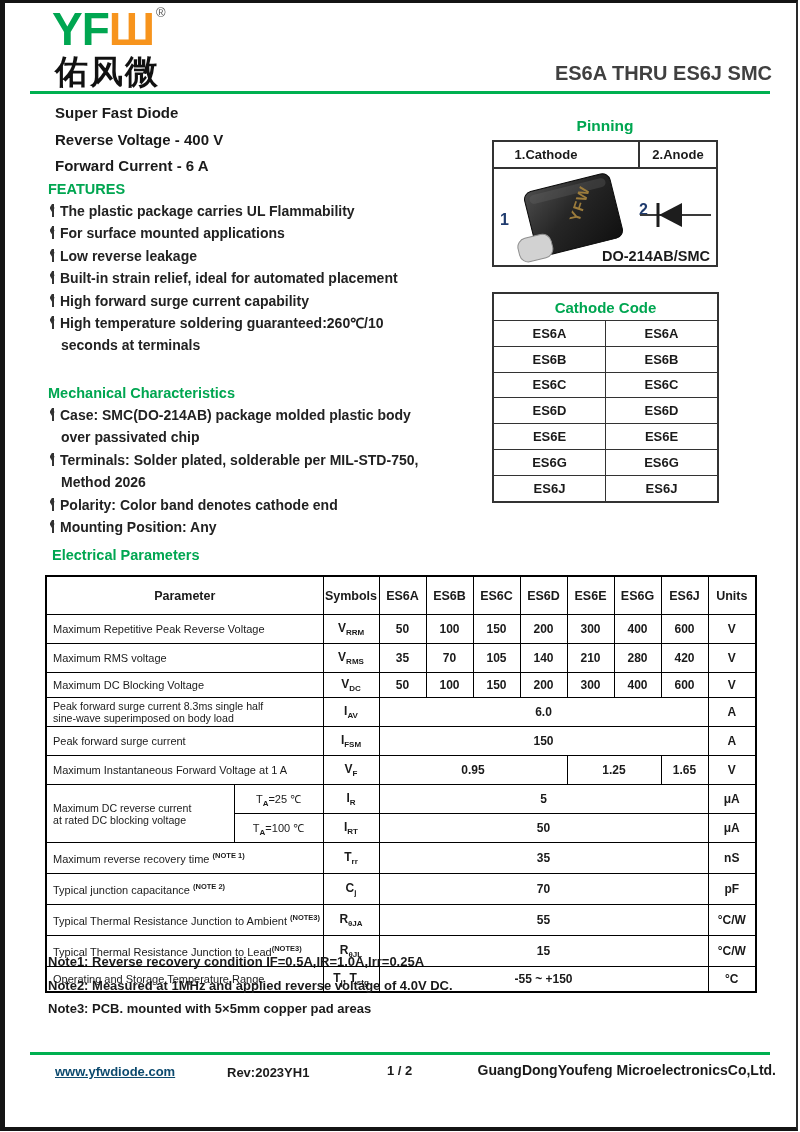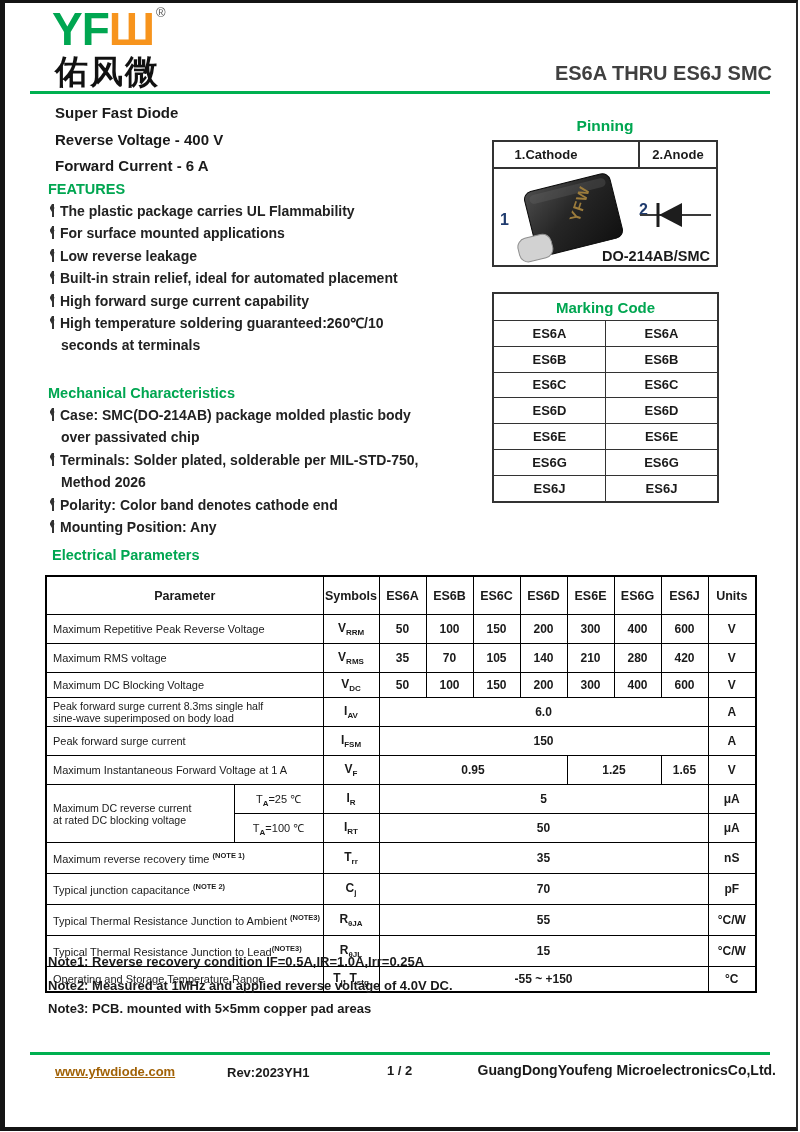--- a/index.html
+++ b/index.html
@@ -66,21 +66,21 @@
   td.sym,.elec-table td.val,td.unit{font-weight:800;}
   sub{font-size:8px;font-weight:800;vertical-align:-3px;}
   sup.note{font-size:7.5px;font-weight:700;vertical-align:5px;}
   tr.tall td{height:28px;}
   tr.short td{height:22px;}
 
   .notes{position:absolute;left:48px;top:950px;font-size:13px;font-weight:700;line-height:23.5px;color:#1a1a1a;}
 
   
   .footer{position:absolute;left:0;top:1062px;width:100%;height:22px;font-weight:800;}
-  .f-url{position:absolute;left:55px;top:2px;font-size:13px;color:#a16207;text-decoration:underline;}
+  .f-url{position:absolute;left:55px;top:2px;font-size:13px;color:#0c4a6e;text-decoration:underline;}
   .f-rev{position:absolute;left:227px;top:3px;font-size:13px;}
   .f-page{position:absolute;left:387px;top:1px;font-size:13px;}
   .f-company{position:absolute;right:24px;top:0;font-size:14px;margin-left:40px;}
 </style>
 </head>
 <body>
 
 <div class="page">
   <div class="frame"></div>
 
@@ -151,21 +151,21 @@
         <polygon points="21,18 44,6 44,30" fill="#1d1d1d"></polygon>
       </svg>
       <div class="do-label">DO-214AB/SMC</div>
     </div>
   </div>
 
   <div class="mark-wrap">
     <table class="mark-table">
       <tbody>
           <tr>
-            <th colspan="2">Marking Code</th>
+            <th colspan="2">Cathode Code</th>
           </tr>
       <tr>
             <td>ES6A</td>
             <td>ES6A</td>
           </tr>
       <tr>
             <td>ES6B</td>
             <td>ES6B</td>
           </tr>
       <tr>

